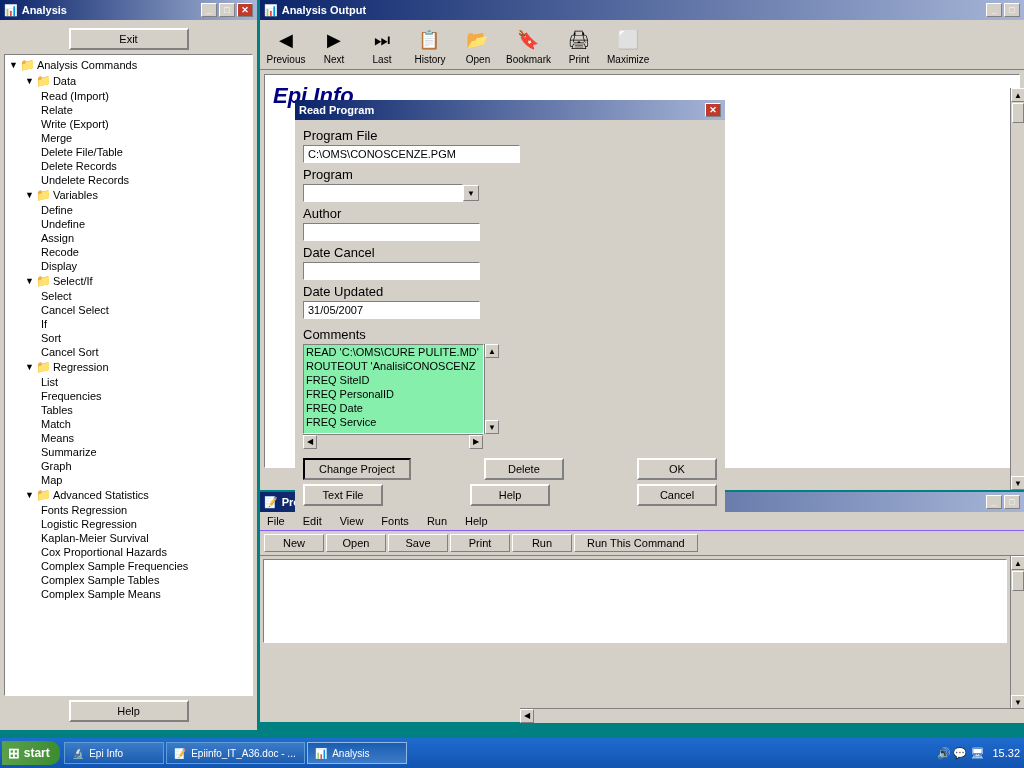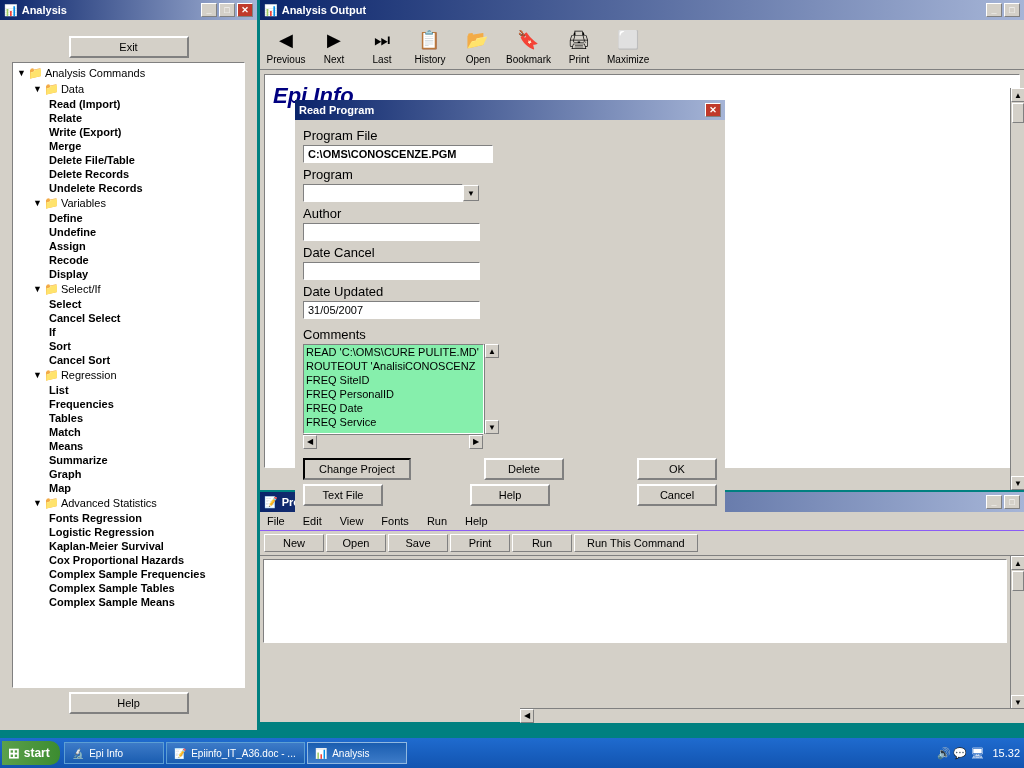--- a/index.html
+++ b/index.html
@@ -35,21 +35,21 @@
     
     #analysis-window {
       position: absolute;
       top: 0; left: 0;
       width: 257px;
       height: 730px;
       background: #d4d0c8;
     }
 
     #analysis-body {
-      padding: 12px;
+      padding: 4px;
       height: calc(100% - 20px);
       display: flex;
       flex-direction: column;
     }
 
     .exit-btn {
       background: #d4d0c8;
       border-top: 2px solid #fff;
       border-left: 2px solid #fff;
       border-right: 2px solid #808080;
@@ -73,21 +73,20 @@
       overflow-y: auto;
       overflow-x: hidden;
       padding: 2px;
       font-size: 11px;
     }
 
     .tree-item {
       padding: 1px 2px;
       cursor: pointer;
       white-space: nowrap;
-      font-weight: bold;
     }
 
     .tree-group { margin-left: 0; }
     .tree-group-header {
       display: flex; align-items: center; gap: 2px;
       font-weight: normal;
       cursor: pointer;
       padding: 1px 2px;
     }
 
@@ -561,21 +560,21 @@
     <div class="win-title-left">
       <span>Read Program</span>
     </div>
     <div class="win-controls">
       <div class="win-btn win-btn-close" style="background:#c0392b;color:white;font-weight:bold;">✕</div>
     </div>
   </div>
   <div class="dialog-body">
     
     <label class="form-label">Program File</label>
-    <input class="form-input" type="text" style="width: 190px; font-weight: bold;" value="C:\OMS\CONOSCENZE.PGM">
+    <input class="form-input" type="text" style="width: 217px;" value="C:\OMS\CONOSCENZE.PGM">
 
     
     <div style="display: flex; gap: 8px; margin-top: 4px; flex-direction: column;">
       <div style="flex: 1;">
         <label class="form-label">Program</label>
         <div class="select-row" style="margin-bottom: 4px;">
           <input class="form-input" type="text" style="width: 160px; display: inline-block;">
           <div class="select-arrow">▼</div>
         </div>
 

